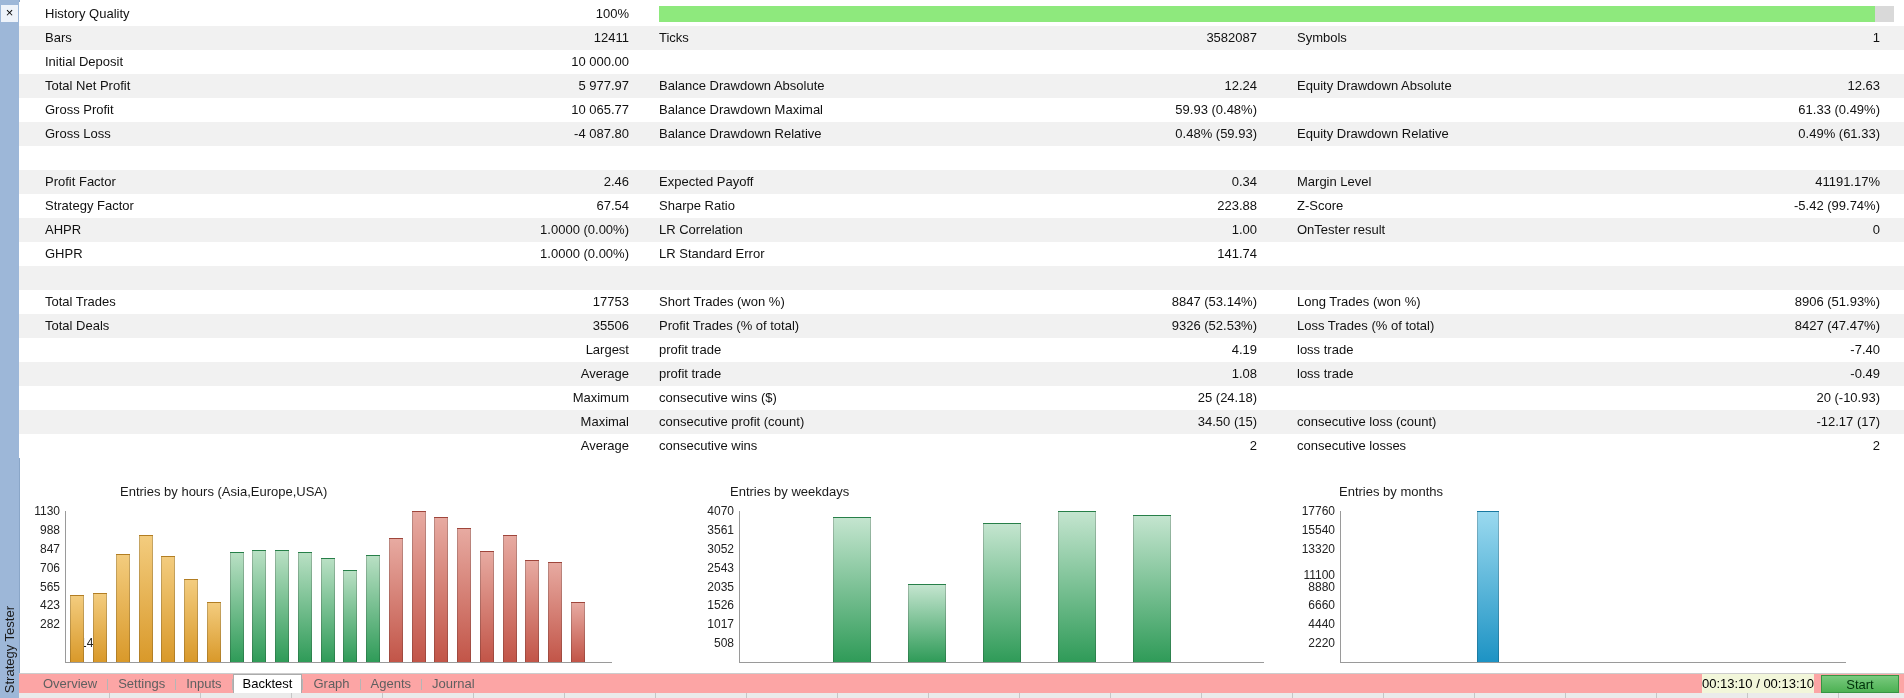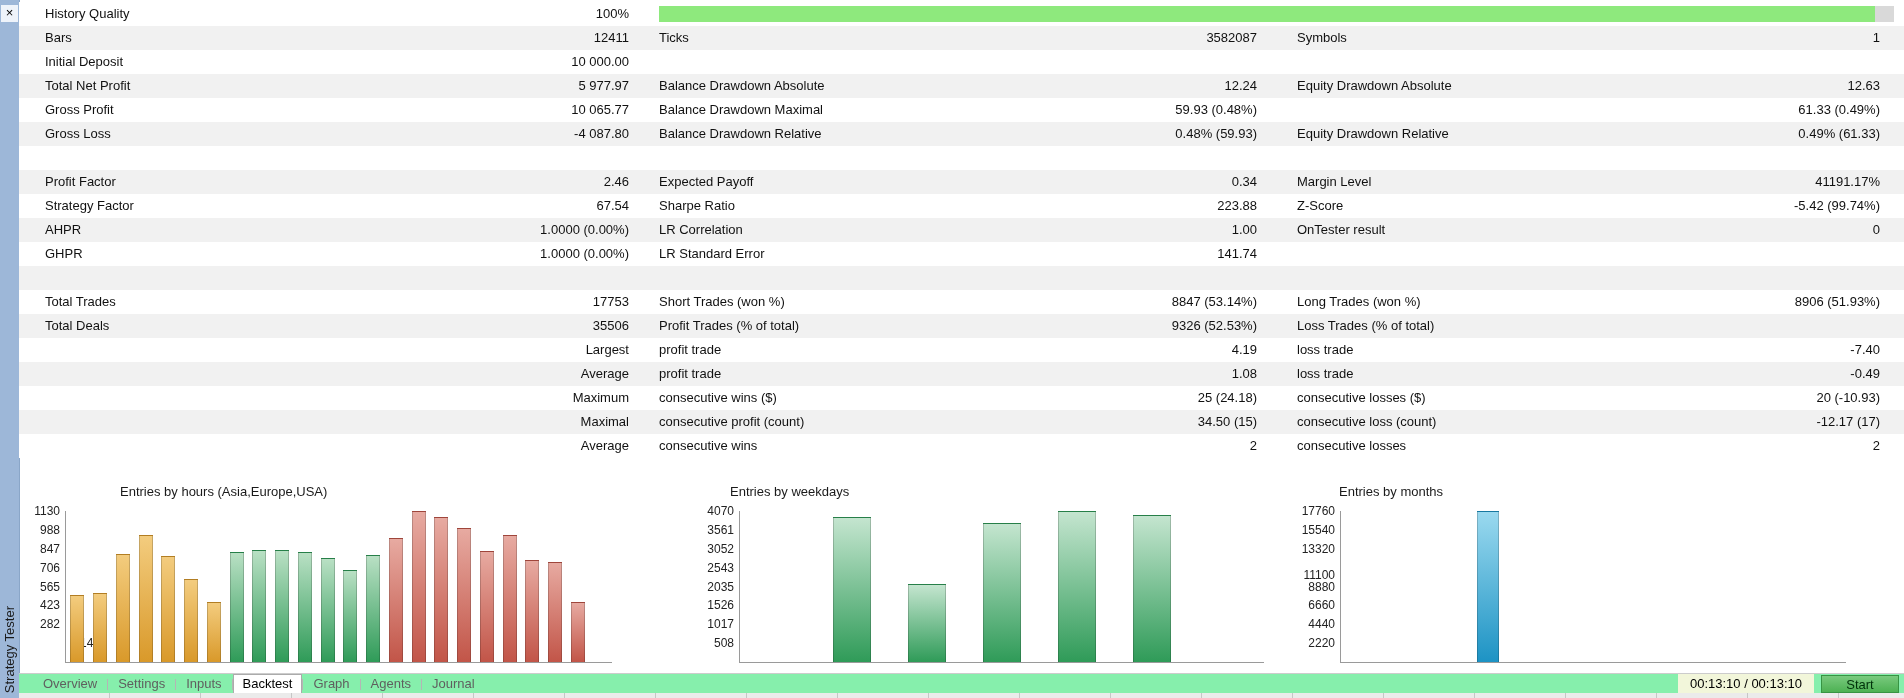--- a/index.html
+++ b/index.html
@@ -29,26 +29,26 @@
   .progress-fill{height:100%;}
   
   .chart{position:absolute;top:484px;height:200px;}
   .ctitle{position:absolute;top:0;font-size:13px;color:#1a1a1a;white-space:nowrap;}
   .ylab{position:absolute;left:0;height:14px;line-height:14px;text-align:right;font-size:12px;color:#222;}
   .plot{position:absolute;top:27px;height:151px;border-left:1px solid #9a9a9a;border-bottom:1px solid #9a9a9a;}
   .bars{display:flex;align-items:flex-end;justify-content:space-around;width:100%;height:100%;}
   .slot{flex:1 1 0;display:flex;align-items:flex-end;justify-content:center;height:100%;}
   .bar{border:1px solid rgba(0,0,0,0.18);border-bottom:none;box-sizing:border-box;}
   
-  .tabbar{position:absolute;left:19px;right:0;top:673px;height:20px;background:#86efac;border-top:1px solid #cccccc;}
+  .tabbar{position:absolute;left:19px;right:0;top:673px;height:20px;background:#fca5a5;border-top:1px solid #cccccc;}
   .tabs{display:flex;align-items:center;height:100%;padding-left:14px;}
   .tab{padding:0 10px;line-height:20px;color:#5f5f5f;cursor:default;}
   .tab.active{background:#ffffff;color:#000;box-shadow:inset 0 0 0 1px #ababab;}
   .tabsep{width:1px;height:11px;background:#b5b5b5;}
-  .timer{position:absolute;right:90px;top:0;height:20px;line-height:20px;padding:0 12px;background:#f2f6da;color:#000;}
+  .timer{position:absolute;right:90px;top:0;height:20px;line-height:20px;padding:0 0;background:#f2f6da;color:#000;}
   .start-btn{position:absolute;right:5px;top:1px;width:78px;height:18px;line-height:17px;text-align:center;
     color:#00310a;border:1px solid #379443;box-sizing:border-box;cursor:default;}
   .bottom-strip{position:absolute;left:19px;right:0;bottom:0;height:5px;
     background:repeating-linear-gradient(to right,#ebebeb 0 90px,#c6c6c6 90px 91px);}
 </style>
 </head>
 <body>
 
 <div class="sidebar">
   <div class="close-box">×</div>
@@ -138,40 +138,40 @@
         <div class="cell c2v">8847 (53.14%)</div>
         <div class="cell c3l">Long Trades (won %)</div>
         <div class="cell c3v">8906 (51.93%)</div>
       </div>
       <div class="row alt">
         <div class="cell c1l">Total Deals</div>
         <div class="cell c1v">35506</div>
         <div class="cell c2l">Profit Trades (% of total)</div>
         <div class="cell c2v">9326 (52.53%)</div>
         <div class="cell c3l">Loss Trades (% of total)</div>
+        <div class="cell c3v">8427 (47.47%)</div>
       </div>
       <div class="row">
         <div class="cell c1v">Largest</div>
         <div class="cell c2l">profit trade</div>
         <div class="cell c2v">4.19</div>
         <div class="cell c3l">loss trade</div>
         <div class="cell c3v">-7.40</div>
       </div>
       <div class="row alt">
         <div class="cell c1v">Average</div>
         <div class="cell c2l">profit trade</div>
         <div class="cell c2v">1.08</div>
         <div class="cell c3l">loss trade</div>
         <div class="cell c3v">-0.49</div>
       </div>
       <div class="row">
         <div class="cell c1v">Maximum</div>
         <div class="cell c2l">consecutive wins ($)</div>
         <div class="cell c2v">25 (24.18)</div>
-        <div class="cell c3l">consecutive losses ($)</div>
         <div class="cell c3v">20 (-10.93)</div>
       </div>
       <div class="row alt">
         <div class="cell c2l">consecutive profit (count)</div>
         <div class="cell c1v">Maximal</div>
         <div class="cell c2v">34.50 (15)</div>
         <div class="cell c3l">consecutive loss (count)</div>
         <div class="cell c3v">-12.17 (17)</div>
       </div>
       <div class="row">

